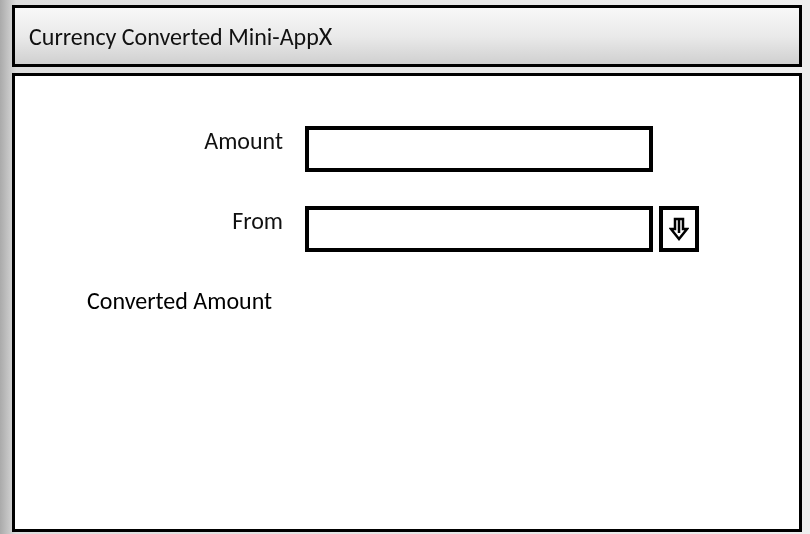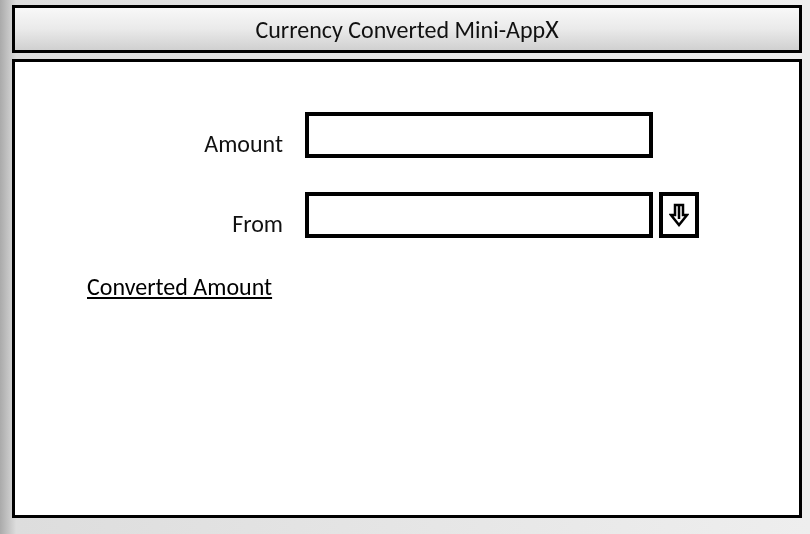--- a/index.html
+++ b/index.html
@@ -10,42 +10,42 @@
       height: 534px;
       padding: 0;
       overflow: hidden;
     }
     .outer-frame {
       background: linear-gradient(to right, #aaa, #ddd 2%, #eee);
       padding: 5px 8px 8px 12px;
       height: 100%;
     }
     .titlebar {
-      height: 48px;
+      height: 62px;
       border: 3px solid #000;
       background: linear-gradient(to bottom, #f8f8f8 0%, #eaeaea 50%, #d0d0d0 100%);
       display: flex;
       align-items: center;
-      justify-content: center;
+      justify-content: flex-start;
       padding: 0 14px;
       font-size: 24px;
       color: #111;
     }
     .titlebar .title { font-weight: 400; }
     .titlebar .close { font-weight: 400; cursor: pointer; user-select: none; font-size: 26px; }
     .content {
       border: 3px solid #000;
       background: #fff;
       margin-top: 6px;
       height: calc(100% - 62px);
       padding: 50px 40px 30px 40px;
     }
     .row {
       display: flex;
-      align-items: flex-end;
+      align-items: flex-start;
       margin-bottom: 34px;
     }
     .label {
       width: 250px;
       text-align: right;
       padding-right: 22px;
       font-size: 24px;
       color: #111;
     }
     .input-box {
@@ -67,21 +67,20 @@
       justify-content: center;
       cursor: pointer;
     }
     .dropdown-btn svg { width: 20px; height: 24px; }
     .converted-row {
       display: flex;
       align-items: center;
       font-size: 24px;
       padding-left: 32px;
       margin-top: 10px;
-      text-decoration: underline;
     }
   </style>
 </head>
 <body>
 
 <div class="outer-frame">
   <div class="titlebar">
     <span class="title">Currency Converted Mini-App</span>
     <span class="close">X</span>
   </div>

